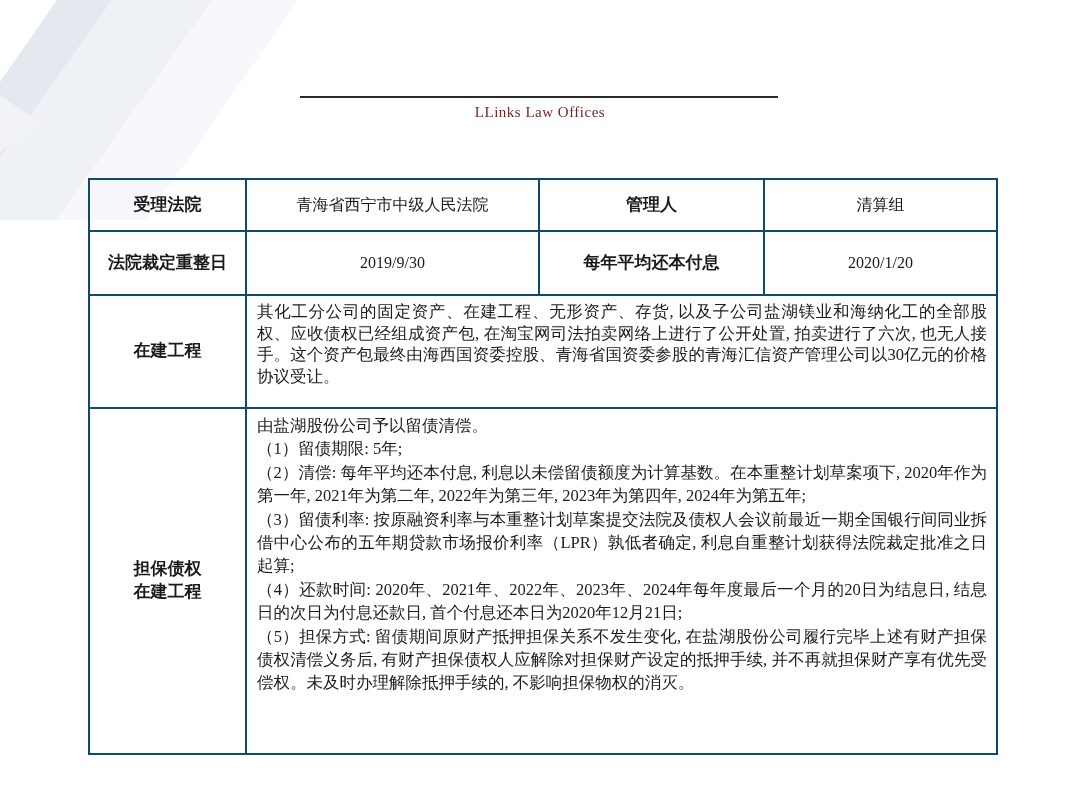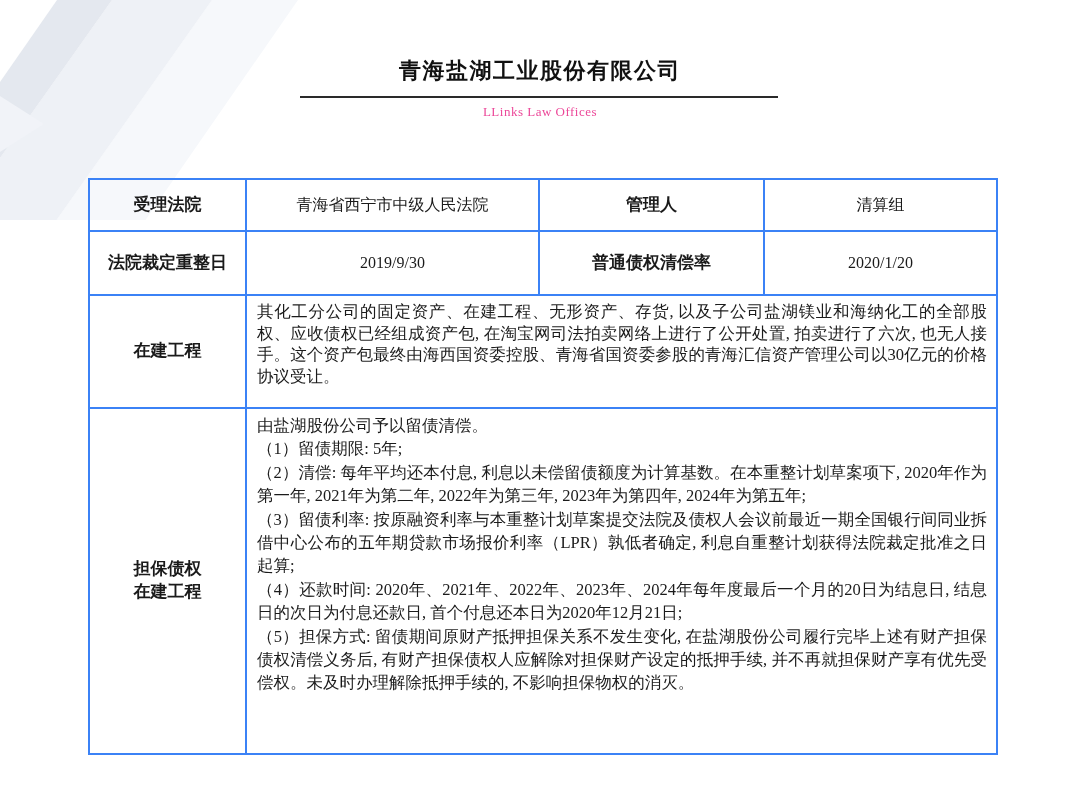--- a/index.html
+++ b/index.html
@@ -11,27 +11,27 @@
   .decor { position:absolute; left:0; top:0; width:330px; height:220px; }
   .doc-title {
     position:absolute; top:56px; left:0; width:100%;
     text-align:center; font-size:22px; font-weight:bold; letter-spacing:1.5px; color:#111;
   }
   .title-rule {
     position:absolute; top:96px; left:300px; width:478px; height:2px; background:#2a2a2a;
   }
   .subtitle {
     position:absolute; top:104px; left:0; width:100%;
-    text-align:center; font-size:13px; color:#ec4899; letter-spacing:0.5px;
+    text-align:center; font-size:15px; color:#7f1d1d; letter-spacing:0.5px;
   }
   table.doc-table {
     position:absolute; left:88px; top:178px; width:908px;
     border-collapse:collapse; table-layout:fixed;
   }
-  table.doc-table td { border:2px solid #3b82f6; overflow:hidden; }
+  table.doc-table td { border:2px solid #0c4a6e; overflow:hidden; }
   col.c1 { width:157px; } col.c2 { width:293px; } col.c3 { width:225px; } col.c4 { width:233px; }
   tr.r1 { height:52px; } tr.r2 { height:64px; } tr.r3 { height:59px; }
   tr.r4 { height:107px; } tr.r5 { height:346px; }
   td.lbl {
     font-weight:bold; text-align:center; vertical-align:middle;
     font-size:17px; line-height:1.35; white-space:pre-line; padding:2px 4px;
   }
   td.val { text-align:center; vertical-align:middle; font-size:16px; padding:2px 16px; }
   td.body-cell { vertical-align:top; padding:5px 9px 20px 10px; }
   .para p {
@@ -45,42 +45,41 @@
 
 <div class="page">
 
   <svg class="decor" viewBox="0 0 330 220" aria-hidden="true">
     <polygon points="212,0 298,0 0,430 0,300" fill="#f6f8fb"></polygon>
     <polygon points="112,0 212,0 0,300 0,158" fill="#eef1f6"></polygon>
     <polygon points="57,0 112,0 0,158 0,82" fill="#e4e8ef"></polygon>
     <polygon points="0,96 44,124 0,152" fill="#f1f3f8"></polygon>
   </svg>
 
-  <div class="doc-title">青海盐湖工业股份有限公司</div>
   <div class="title-rule"></div>
   <div class="subtitle">LLinks Law Offices</div>
 
   <table class="doc-table">
     <colgroup>
         <col class="c1">
         <col class="c2">
         <col class="c3">
         <col class="c4">
       </colgroup>
     <tbody>
       <tr class="r1">
         <td class="lbl">受理法院</td>
         <td class="val">青海省西宁市中级人民法院</td>
         <td class="lbl">管理人</td>
         <td class="val">清算组</td>
       </tr>
       <tr class="r2">
         <td class="lbl">法院裁定重整日</td>
         <td class="val">2019/9/30</td>
-        <td class="lbl">普通债权清偿率</td>
+        <td class="lbl">每年平均还本付息</td>
         <td class="val">2020/1/20</td>
       </tr>
       <tr class="r4">
         <td class="lbl">在建工程</td>
         <td class="body-cell" colspan="3">
           <div class="para para-r4">
               <p>其化工分公司的固定资产、在建工程、无形资产、存货, 以及子公司盐湖镁业和海纳化工的全部股权、应收债权已经组成资产包, 在淘宝网司法拍卖网络上进行了公开处置, 拍卖进行了六次, 也无人接手。这个资产包最终由海西国资委控股、青海省国资委参股的青海汇信资产管理公司以30亿元的价格协议受让。</p>
             </div>
         </td>
       </tr>

